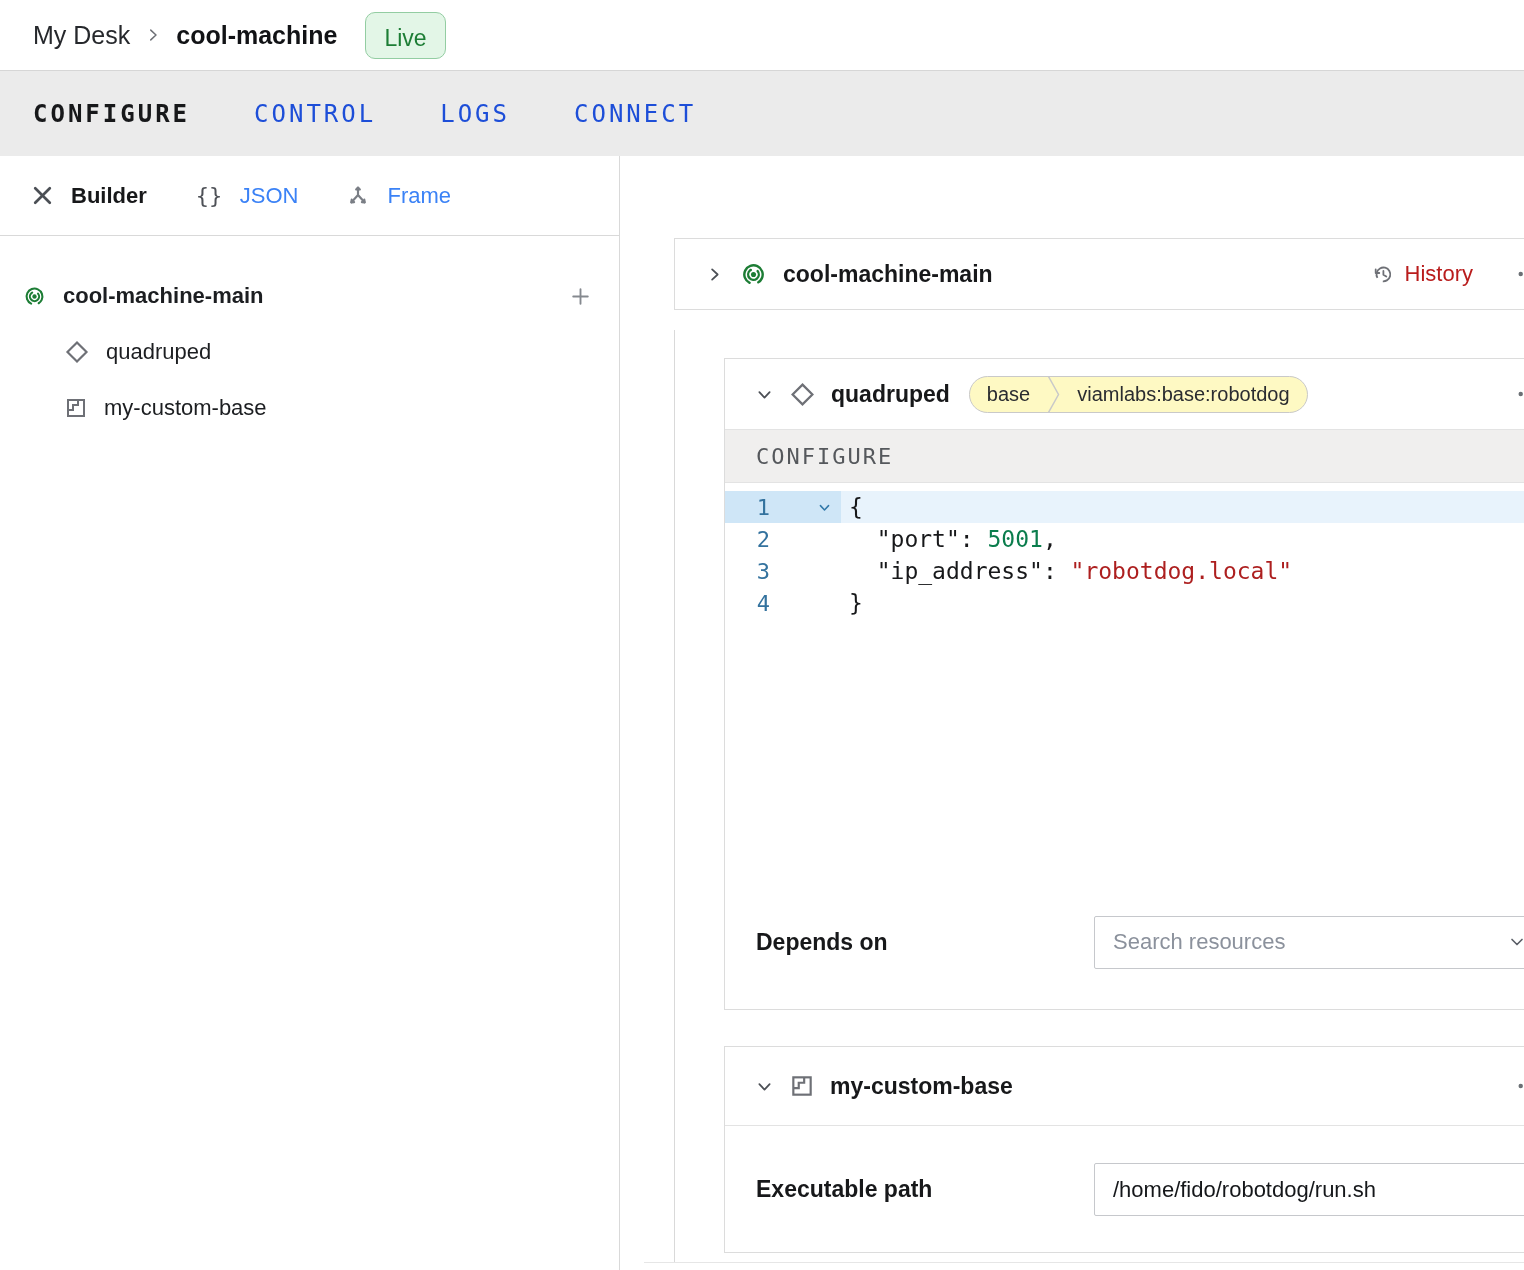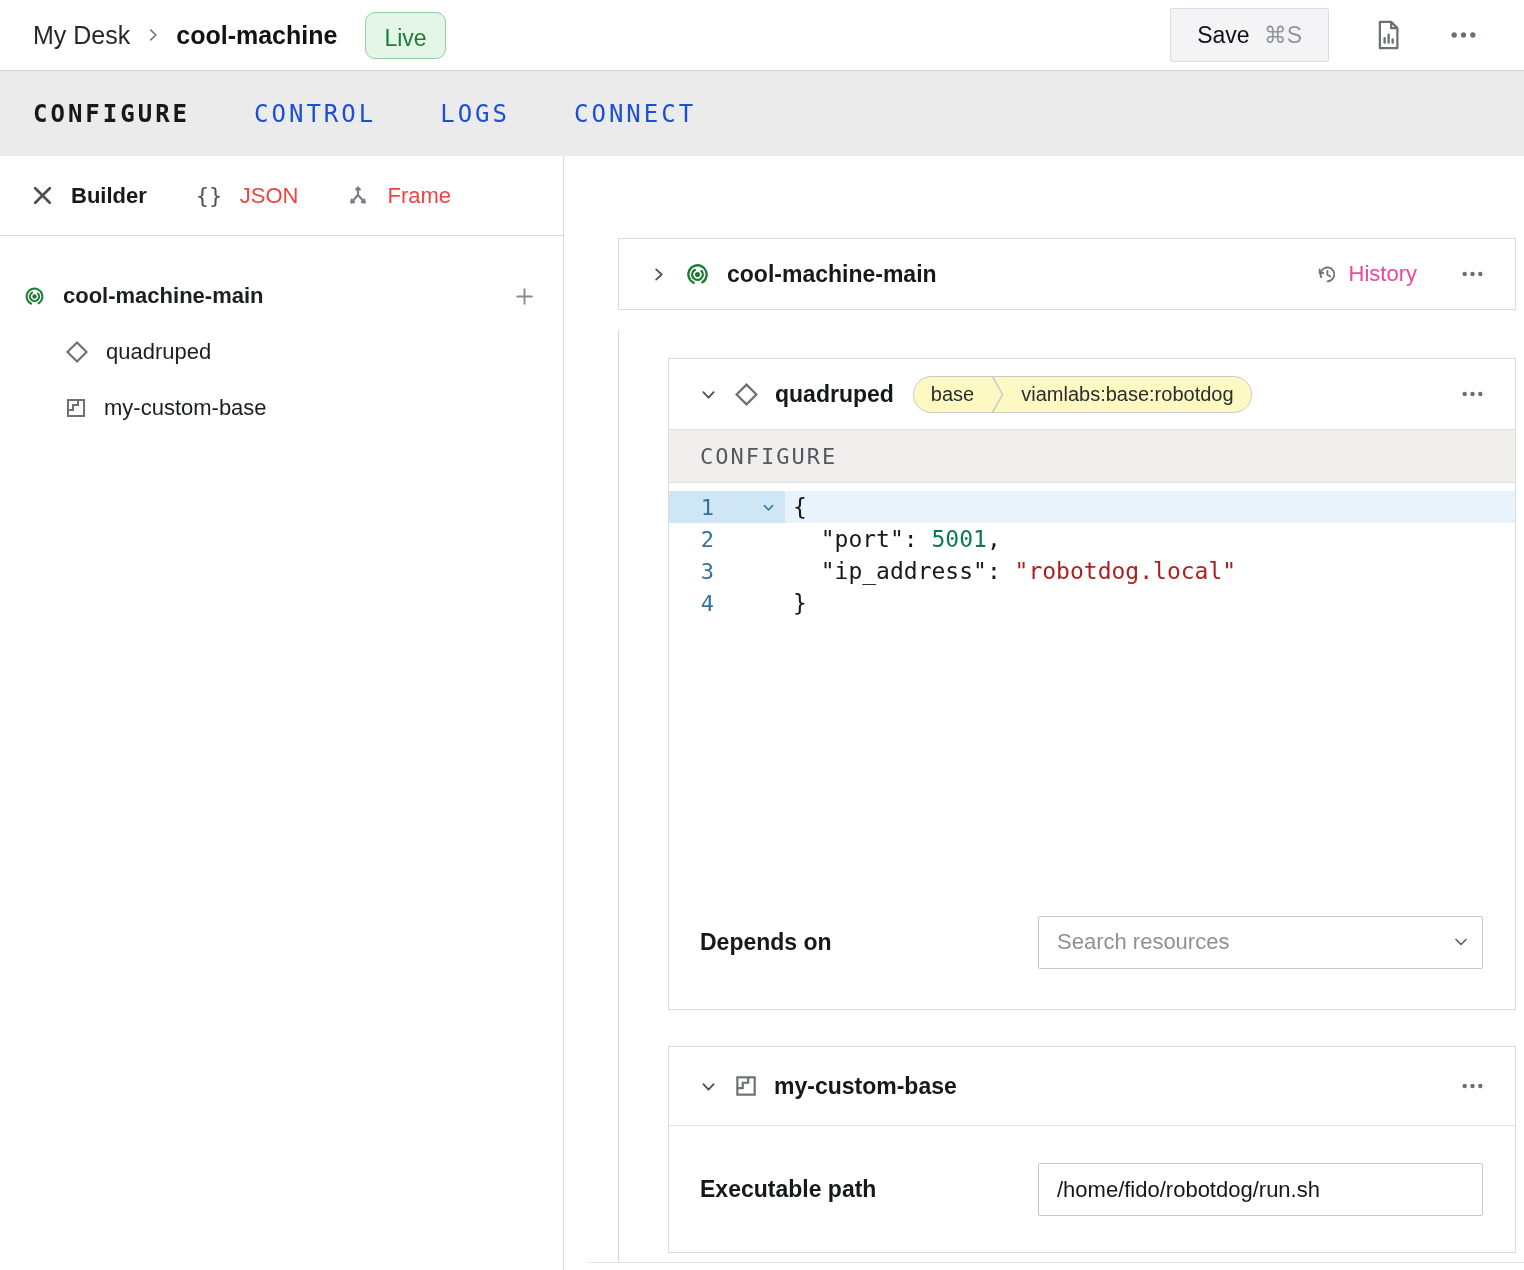--- a/index.html
+++ b/index.html
@@ -26,46 +26,46 @@
 
   
   .tabbar { height:86px; background:#ebebeb; border-top:1px solid #d6d6d6; display:flex;
     align-items:center; padding-left:33px; gap:64px; }
   .tab { font-family:"DejaVu Sans Mono", monospace; font-size:24px; letter-spacing:3px;
     color:#1d4ed8; padding:0; }
   .tab.active { color:#17181a; font-weight:700; }
 
   
   .content { position:absolute; top:156px; left:0; right:0; bottom:0; display:flex; }
-  .sidebar { width:564px; flex:none; border-right:1px solid #d9d9d9; background:#fff; }
+  .sidebar { width:620px; flex:none; border-right:1px solid #d9d9d9; background:#fff; }
   .modes { height:80px; display:flex; align-items:center; padding-left:30px; gap:47px;
     border-bottom:1px solid #d9d9d9; }
   .mode { display:flex; align-items:center; gap:16px; }
-  .mode span { font-size:22px; color:#ef4444; }
+  .mode span { font-size:22px; color:#3b82f6; }
   .mode.active span { color:#17181a; font-weight:700; }
   .tree { padding-top:32px; }
   .tree-row { height:56px; display:flex; align-items:center; gap:16px; padding-left:22px; width:100%; text-align:left; }
   .tree-row.child { padding-left:64px; }
   .tree-row .lbl { font-size:22px; color:#1c1e21; }
   .tree-row.root .lbl { font-weight:700; }
   .tree-plus { margin-left:auto; margin-right:26px; display:flex; }
 
   
   .main { position:relative; flex:1; background:#fff; }
   .indent-line { position:absolute; left:54px; top:174px; width:1px; height:932px; background:#d9d9d9; }
   .bottom-line { position:absolute; left:24px; right:0; top:1106px; height:1px; background:#e6e6e6; }
   .card { position:absolute; background:#fff; border:1px solid #dcdcdc; }
   .card-header { display:flex; align-items:center; gap:15px; padding:0 0 0 30px; }
   .card-title { font-size:23px; font-weight:700; color:#17181a; white-space:nowrap; }
   .ellipsis-btn { display:flex; align-items:center; margin-right:28px; }
 
   .machine-card { left:54px; top:82px; width:898px; height:72px; }
   .machine-card .card-header { height:100%; }
   .history-btn { margin-left:auto; display:flex; align-items:center; gap:10px; }
-  .history-btn span { font-size:22px; color:#ec4899;text-align:right; }
+  .history-btn span { font-size:22px; color:#b91c1c;text-align:right; }
   .machine-card .ellipsis-btn { margin-left:26px; }
 
   .component-card { left:104px; top:202px; width:848px; height:652px; }
   .component-card .card-header { height:71px; border-bottom:1px solid #e3e3e3; }
   .type-pill { display:flex; align-items:center; height:37px; border:1px solid #c9c9c9;
     border-radius:19px; background:#fef9c3; overflow:hidden; margin-left:4px; }
   .type-pill .seg { font-size:20px; color:#2a2c30; padding:0 17px; white-space:nowrap; }
   .section-bar { height:53px; background:#f0efee; border-bottom:1px solid #e3e3e3;
     display:flex; align-items:center; padding-left:31px; }
   .section-bar span { font-family:"DejaVu Sans Mono", monospace; font-size:22px; letter-spacing:2px; color:#55585c; }
@@ -114,40 +114,20 @@
         <circle cx="12" cy="12" r="7.6" fill="none" stroke="#1d7d35" stroke-width="2" stroke-linecap="round" stroke-dasharray="40 7.8" transform="rotate(115 12 12)"></circle>
         <circle cx="12" cy="12" r="4.4" fill="none" stroke="#1d7d35" stroke-width="2" stroke-linecap="round" stroke-dasharray="21 6.6" transform="rotate(-40 12 12)"></circle>
         <circle cx="12" cy="12" r="2.1" fill="#1d7d35"></circle>
       </svg>
       <span>Live</span>
       <svg width="19" height="19" viewBox="0 0 24 24">
           <path d="M6 9 L12 15 L18 9" fill="none" stroke="#1d7d35" stroke-width="2.2" stroke-linecap="round" stroke-linejoin="round"></path>
         </svg>
     </button>
 
-    <div class="topbar-right">
-      <button class="save-btn">
-        <span class="save-label">Save</span>
-        <span class="save-shortcut">⌘S</span>
-      </button>
-      <button class="icon-btn">
-        <svg width="30" height="34" viewBox="0 0 24 26">
-          <path d="M5.5 2.5 H14.5 L19.5 7.5 V23.5 H5.5 Z" fill="none" stroke="#6e7076" stroke-width="1.8" stroke-linejoin="round"></path>
-          <path d="M14.5 2.5 V7.5 H19.5" fill="none" stroke="#6e7076" stroke-width="1.8" stroke-linejoin="round"></path>
-          <path d="M9.3 19 V15.5 M12.5 19 V12.8 M15.7 19 V16.6" stroke="#6e7076" stroke-width="1.9" stroke-linecap="round"></path>
-        </svg>
-      </button>
-      <button class="icon-btn">
-        <svg width="33" height="24" viewBox="0 0 24 18">
-          <circle cx="5" cy="9" r="2" fill="#6b7075"></circle>
-            <circle cx="12" cy="9" r="2" fill="#6b7075"></circle>
-            <circle cx="19" cy="9" r="2" fill="#6b7075"></circle>
-        </svg>
-      </button>
-    </div>
   </header>
 
   <nav class="tabbar">
     <button class="tab active">CONFIGURE</button>
     <button class="tab">CONTROL</button>
     <button class="tab">LOGS</button>
     <button class="tab">CONNECT</button>
   </nav>
 
   <div class="content">

